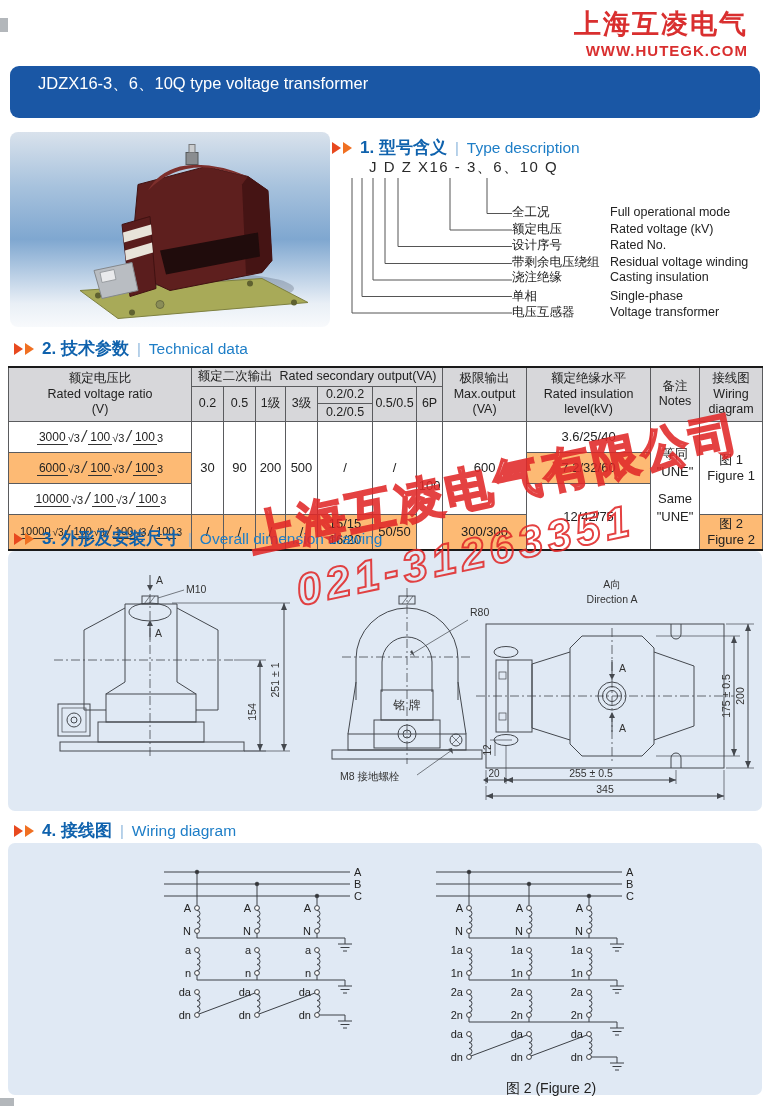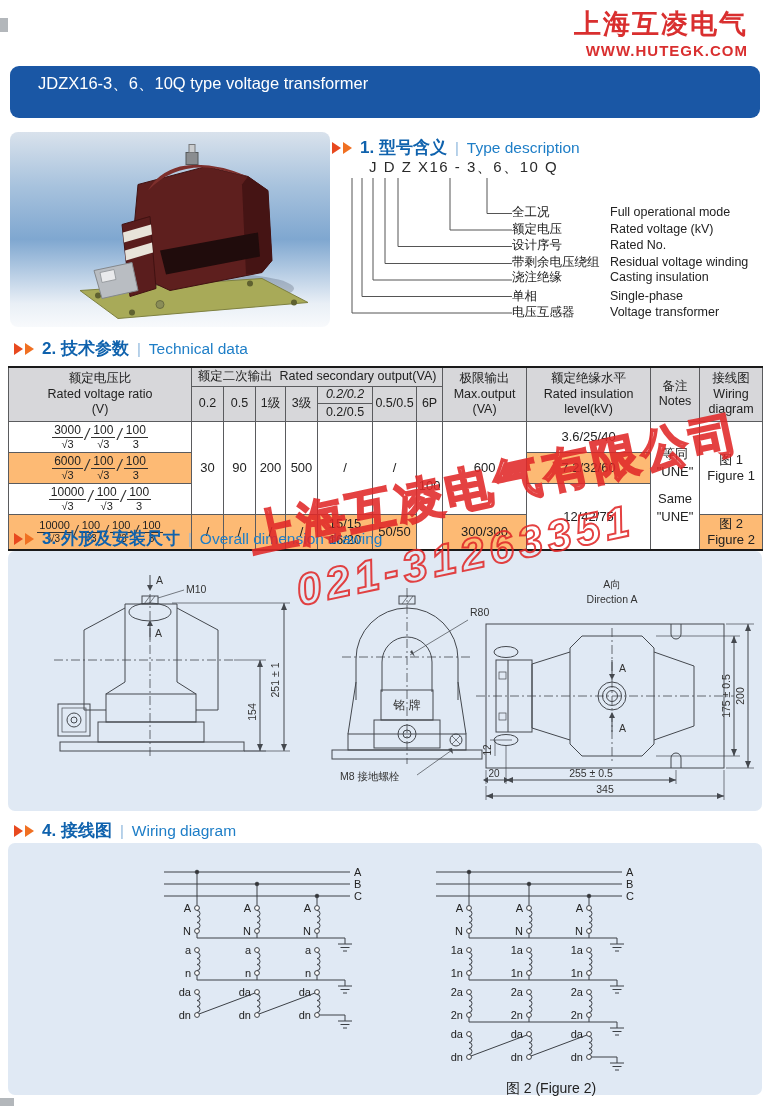--- a/index.html
+++ b/index.html
@@ -34,23 +34,23 @@
   .ti-row{position:absolute;left:0;display:flex;line-height:1.1;}
   .ti-zh{width:98px;font-size:12.5px;color:#222;}
   .ti-en{font-size:12.5px;color:#222;}
   
   table.tech{position:absolute;left:8px;top:366px;width:754px;border-collapse:collapse;table-layout:fixed;
              font-size:13px;border-top:2px solid #1a1a1a;border-bottom:2px solid #1a1a1a;}
   table.tech th, table.tech td{border:1px solid #5a5b5e;text-align:center;vertical-align:middle;
              padding:1px 1px;line-height:1.25;overflow:hidden;}
   table.tech thead th{background:#d7d7da;font-weight:normal;font-size:12.5px;}
   td.gray{background:#fdba74;}
-  .split-top{border-bottom:1px solid #5a5b5e;padding:0 2px 1px;font-style:italic;}
+  .split-top{border-bottom:1px solid #5a5b5e;padding:0 2px 1px;}
   .split-bot{padding:1px 2px 0;}
-  .frac{display:inline-flex;flex-direction:column;align-items:center;vertical-align:middle;line-height:1;margin:0 1px;}
+  .frac{display:inline-flex;flex-direction:row;align-items:center;vertical-align:middle;line-height:1;margin:0 1px;}
   .fn{font-size:12px;padding:0 2px 1px;border-bottom:1px solid #333;}
   .fd{font-size:11px;padding-top:1px;}
   .fsl{font-size:16px;margin:0 1px;font-style:italic;color:#333;}
   td.small .fn{font-size:11px;} td.small .fd{font-size:10px;} td.small .fsl{font-size:14px;}
   .notescell div{line-height:1.4;}
   .gapline{height:9px;}
   
   .panel{position:absolute;left:8px;width:754px;background:#e0e9f4;border-radius:7px;}
   
   svg.draw line, svg.draw path, svg.draw rect, svg.draw ellipse, svg.draw circle, svg.draw polyline

